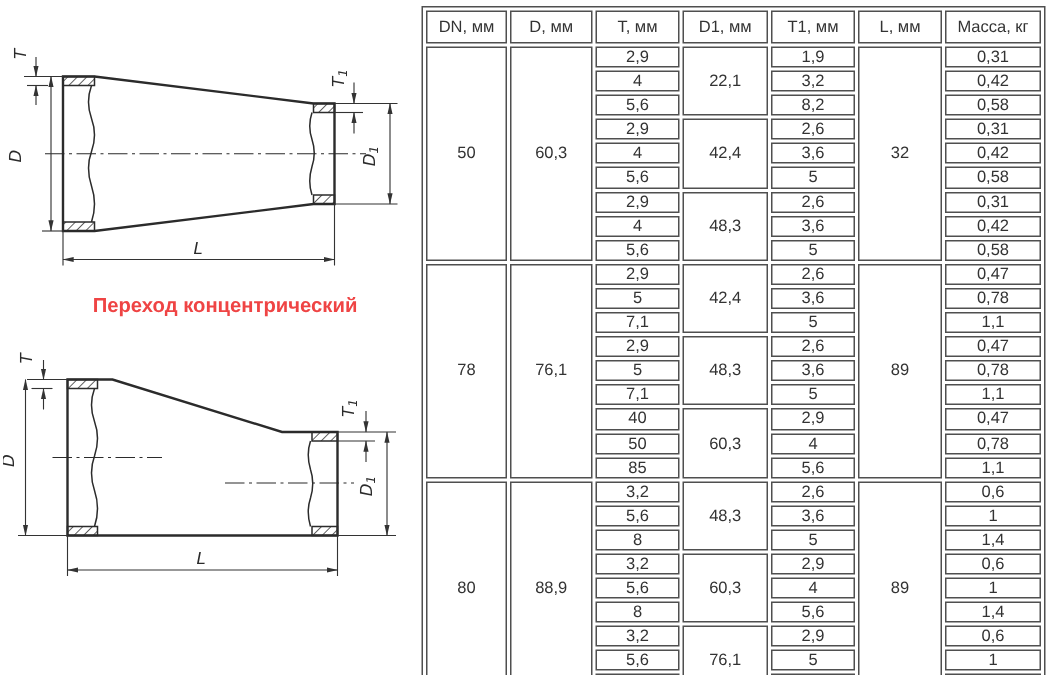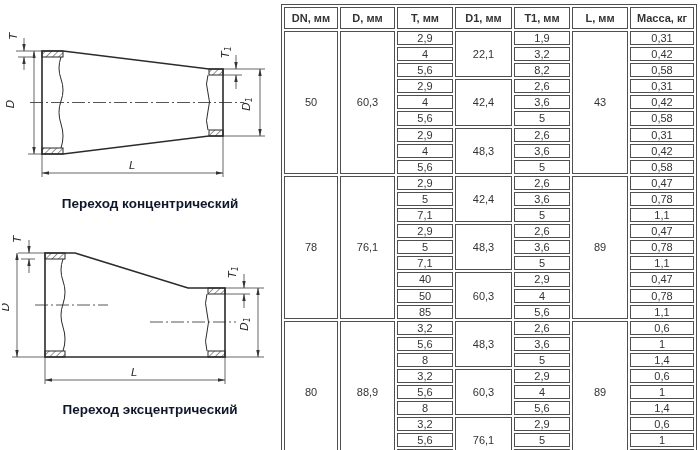--- a/index.html
+++ b/index.html
@@ -3,32 +3,32 @@
 <meta charset="utf-8">
 <style>
   html,body{margin:0;padding:0;background:#fff;}
   .screen{position:relative;width:700px;height:450px;background:#ffffff;overflow:hidden;
           font-family:"Liberation Sans",sans-serif;color:#333;}
   
   .fig{position:absolute;left:2px;}
   #fig1{top:24px;}
   #fig2{top:232px;}
   .caption{position:absolute;left:0;width:300px;text-align:center;
-           font-size:13.5px;font-weight:600;color:#0f172a;}
+           font-size:13.5px;font-weight:600;color:#ef4444;}
   #cap1{top:196px;}
   #cap2{top:402px;}
   .dimtext{font-family:"DejaVu Sans",sans-serif;font-style:italic;font-size:11px;fill:#2b2b2b;}
   .sub{font-size:8px;}
   
   .spec-table-wrap{position:absolute;left:281px;top:4px;}
   table.spec{border-collapse:separate;border-spacing:2px;border:1px solid #4f4f4f;
              table-layout:fixed;width:416px;height:437px;background:#fff;}
   table.spec td{border:1px solid #4f4f4f;text-align:center;vertical-align:middle;
                 padding:0;font-size:11px;line-height:1.1;color:#333;height:11px;}
-  table.spec tr.hdr td{font-weight:700;height:20px;font-size:11px;}
+  table.spec tr.hdr td{font-weight:400;height:20px;font-size:11px;}
 </style>
 </head>
 <body>
 
 <div class="screen">
 
   <svg id="fig1" class="fig" width="272" height="172" viewBox="0 0 272 172">
     <defs>
       <pattern id="ht1" width="4.5" height="4.5" patternUnits="userSpaceOnUse" patternTransform="rotate(45)">
         <line x1="0" y1="0" x2="0" y2="4.5" stroke="#2b2b2b" stroke-width="1"></line>
@@ -108,21 +108,20 @@
       <path d="M43,125 V152"></path>
         <path d="M223,125 V152"></path>
       <path d="M43,148 H223" marker-start="url(#ar2)" marker-end="url(#ar2)"></path>
     </g>
     <text class="dimtext" x="19" y="7" text-anchor="middle" transform="rotate(-90 19 7)">T</text>
     <text class="dimtext" x="7" y="75" text-anchor="middle" transform="rotate(-90 7 75)">D</text>
     <text class="dimtext" x="234" y="40" text-anchor="middle" transform="rotate(-90 234 40)"><tspan>T</tspan><tspan class="sub" dy="2">1</tspan></text>
     <text class="dimtext" x="246" y="92" text-anchor="middle" transform="rotate(-90 246 92)"><tspan>D</tspan><tspan class="sub" dy="2">1</tspan></text>
     <text class="dimtext" x="132" y="144" text-anchor="middle">L</text>
   </svg>
-  <div id="cap2" class="caption">Переход эксцентрический</div>
 
   <div class="spec-table-wrap">
     <table class="spec">
       <colgroup>
         <col style="width:54px">
           <col style="width:55px">
           <col style="width:56px">
         <col style="width:57px">
           <col style="width:56px">
           <col style="width:56px">
@@ -138,21 +137,21 @@
           <td>L, мм</td>
           <td>Масса, кг</td>
         </tr>
 
       <tr>
             <td rowspan="9">50</td>
             <td rowspan="9">60,3</td>
             <td>2,9</td>
             <td rowspan="3">22,1</td>
             <td>1,9</td>
-            <td rowspan="9">43</td>
+            <td rowspan="9">32</td>
             <td>0,31</td>
           </tr>
           <tr>
             <td>4</td>
             <td>3,2</td>
             <td>0,42</td>
           </tr>
           <tr>
             <td>5,6</td>
             <td>8,2</td>

